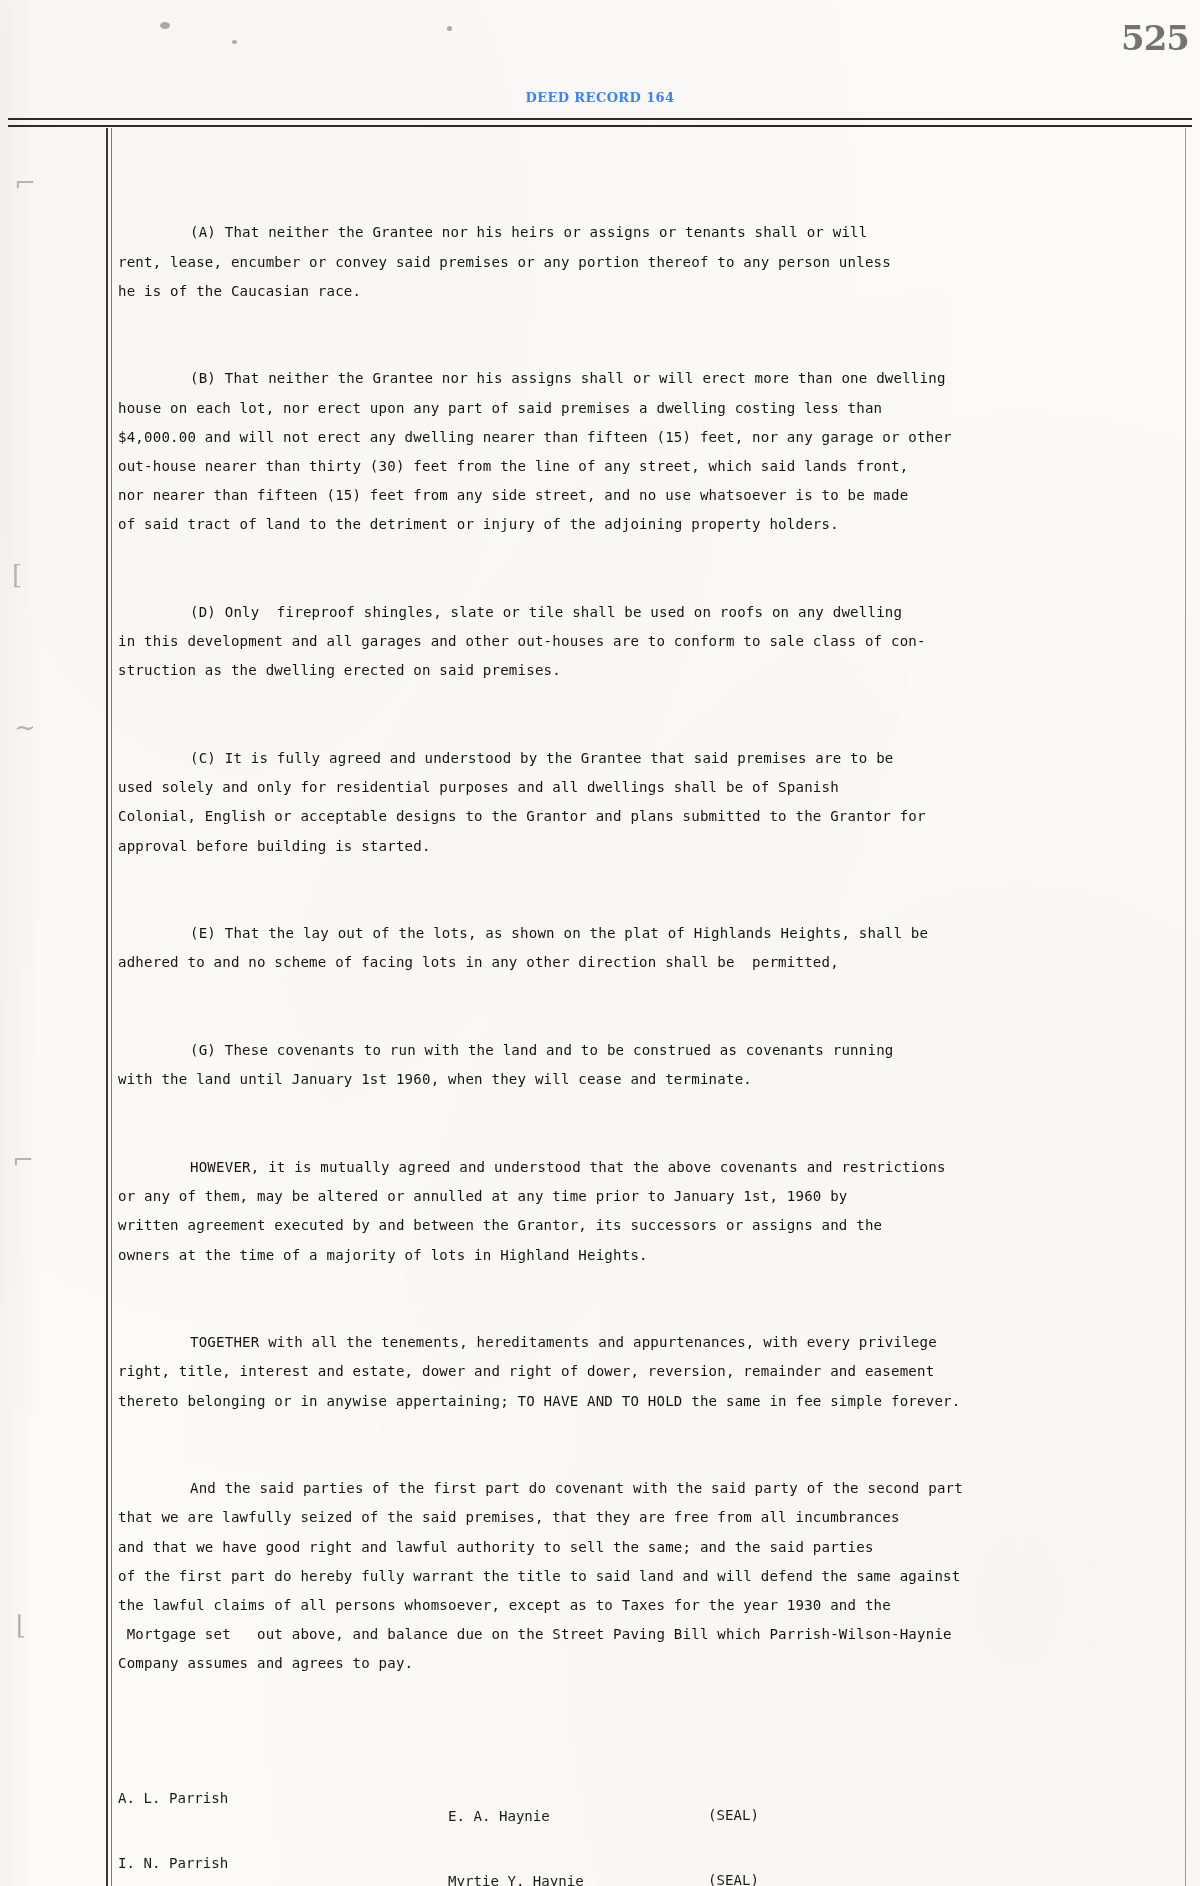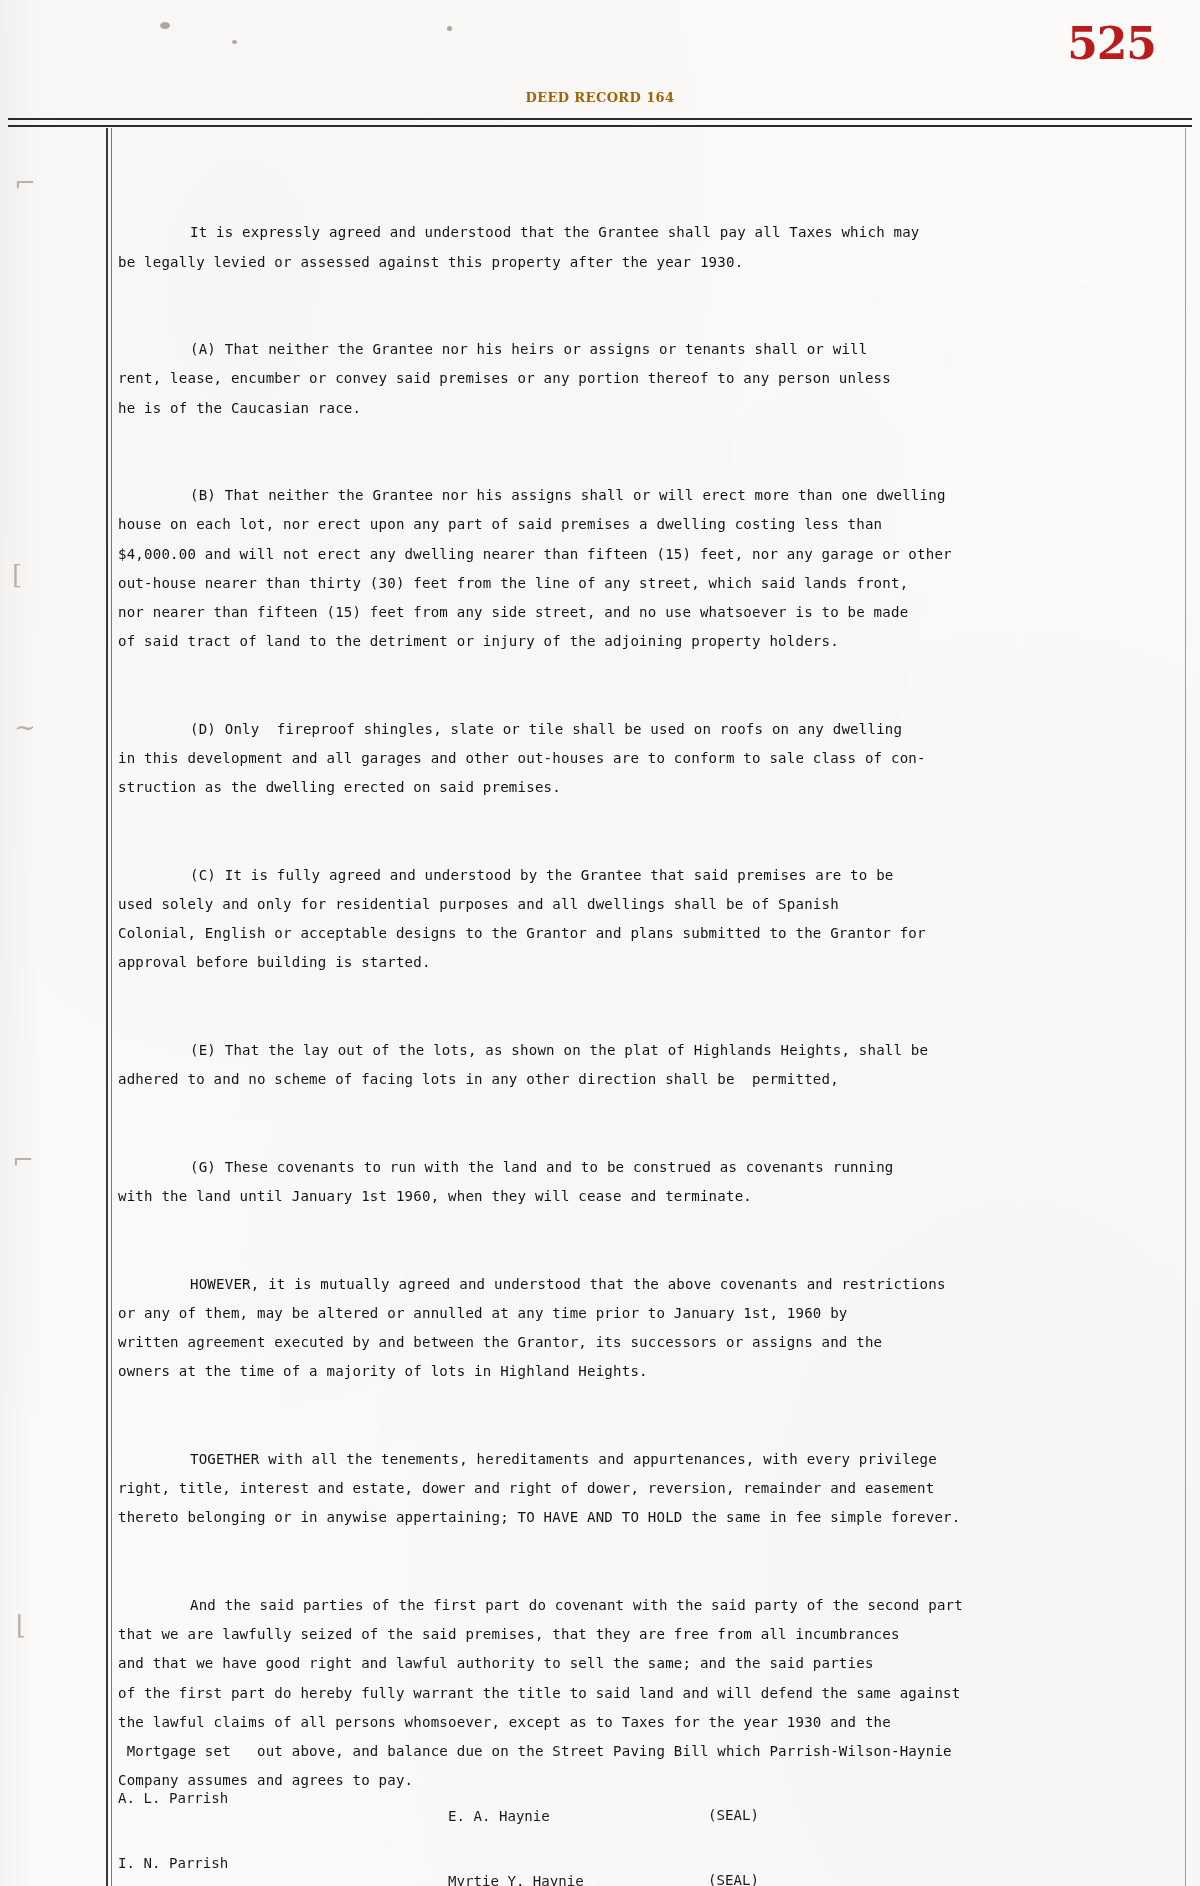--- a/index.html
+++ b/index.html
@@ -31,40 +31,40 @@
       radial-gradient(ellipse at 20% 15%, rgba(0,0,0,0.015), rgba(0,0,0,0) 60%),
       radial-gradient(ellipse at 85% 85%, rgba(0,0,0,0.02), rgba(0,0,0,0) 65%),
       linear-gradient(90deg, rgba(0,0,0,0.03) 0px, rgba(0,0,0,0) 40px);
     pointer-events: none;
   }
 
   
   .page-number {
     position: absolute;
     top: 18px;
-    right: 44px;
+    right: 11px;
     font-family: "DejaVu Serif", serif;
     font-weight: 700;
-    font-size: 44px;
+    font-size: 34px;
     letter-spacing: -1px;
-    color: #b91c1c;
+    color: #737373;
   }
 
   
   .running-header {
     position: absolute;
     top: 90px;
     left: 0;
     width: 1200px;
     text-align: center;
     font-family: "DejaVu Serif", serif;
     font-weight: 700;
     font-size: 13px;
     letter-spacing: 0.4px;
-    color: #a16207;
+    color: #3b82f6;
   }
 
   
   .rule-top {
     position: absolute;
     left: 8px;
     right: 8px;
     top: 118px;
     height: 5px;
     border-top: 2px solid #2a2a2a;
@@ -165,22 +165,20 @@
   <div class="mark" style="left:14px; top:168px;">⌐</div>
   <div class="mark" style="left:12px; top:560px;">[</div>
   <div class="mark" style="left:14px; top:712px;">~</div>
   <div class="mark" style="left:12px; top:1145px;">⌐</div>
   <div class="mark" style="left:16px; top:1610px;">⌊</div>
   <div class="speck" style="left:160px; top:22px; width:10px; height:7px;"></div>
   <div class="speck" style="left:447px; top:26px; width:5px; height:5px;"></div>
   <div class="speck" style="left:232px; top:40px; width:5px; height:4px;"></div>
 
   <div class="body-text">
-    <p class="para">It is expressly agreed and understood that the Grantee shall pay all Taxes which may
-be legally levied or assessed against this property after the year 1930.</p>
     <p class="para">(A) That neither the Grantee nor his heirs or assigns or tenants shall or will
 rent, lease, encumber or convey said premises or any portion thereof to any person unless
 he is of the Caucasian race.</p>
     <p class="para">(B) That neither the Grantee nor his assigns shall or will erect more than one dwelling
 house on each lot, nor erect upon any part of said premises a dwelling costing less than
 $4,000.00 and will not erect any dwelling nearer than fifteen (15) feet, nor any garage or other
 out-house nearer than thirty (30) feet from the line of any street, which said lands front,
 nor nearer than fifteen (15) feet from any side street, and no use whatsoever is to be made
 of said tract of land to the detriment or injury of the adjoining property holders.</p>
     <p class="para">(D) Only  fireproof shingles, slate or tile shall be used on roofs on any dwelling

